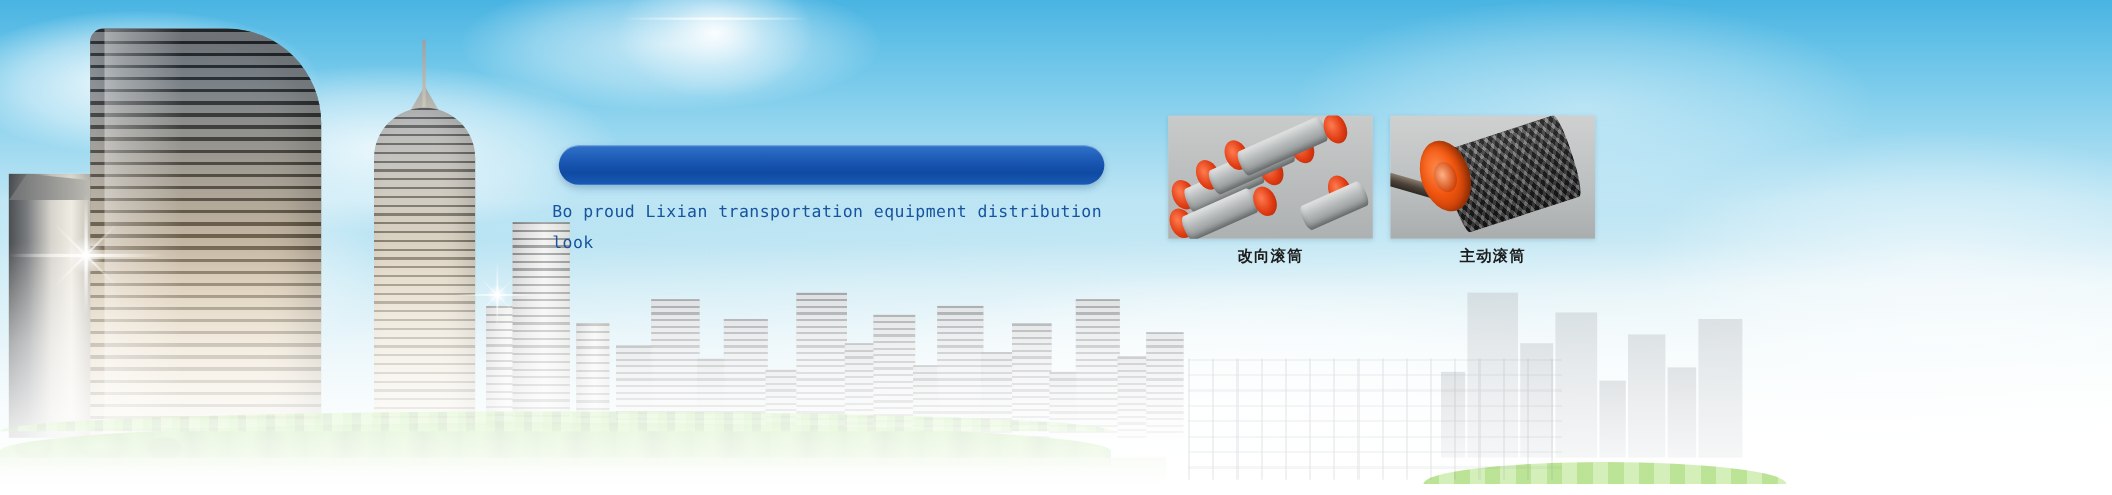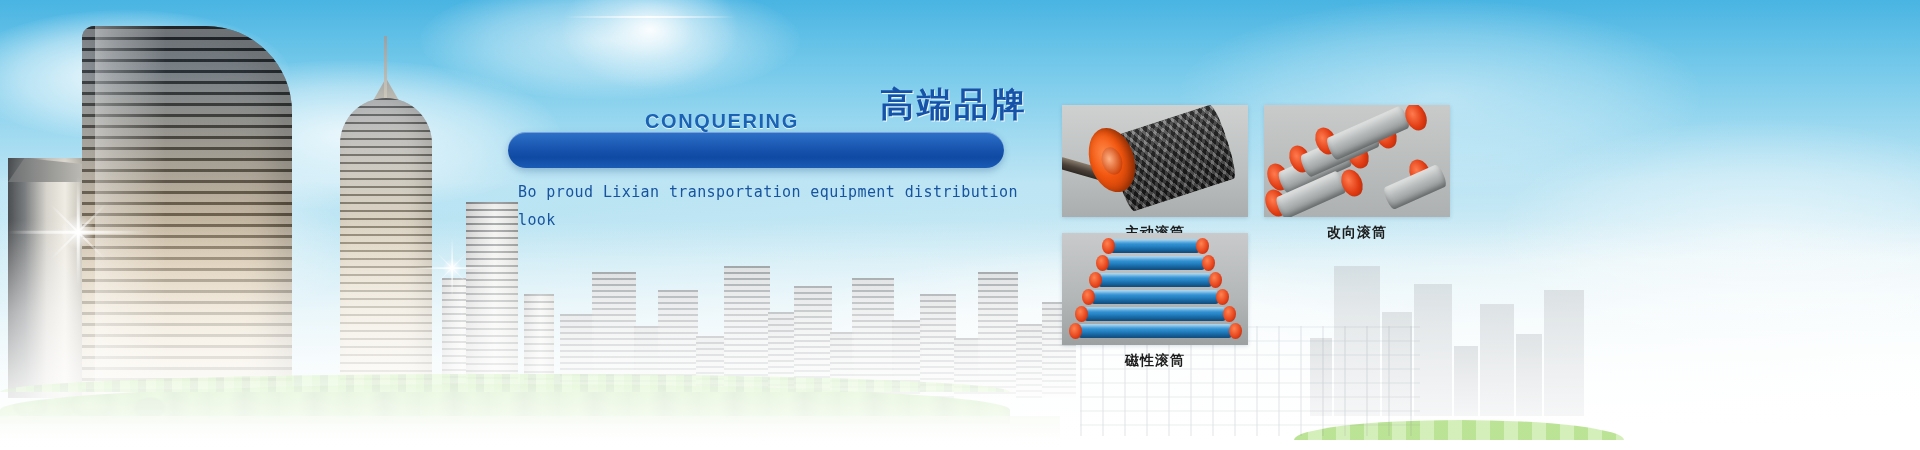--- a/index.html
+++ b/index.html
@@ -198,21 +198,21 @@
   .pill-text {
     position:absolute; left:508px; top:132px; width:496px; height:36px;
     display:flex; align-items:center; justify-content:flex-end; padding-right:14px;
     font-family:"DejaVu Sans", sans-serif;
     font-size:25px; font-weight:bold; letter-spacing:1.5px; color:#ffffff;
     text-shadow:0 1px 2px rgba(0,0,0,.30);
     white-space:nowrap;
   }
 
   .eng {
-    position:absolute; left:518px; top:178px; width:520px;
+    position:absolute; left:502px; top:178px; width:520px;
     font-family:"DejaVu Sans Mono", monospace;
     font-size:15px; line-height:28px; letter-spacing:.4px;
     color:#17539f;
   }
 
   .slogan {
     position:absolute; left:575px; top:240px;
     font-family:"DejaVu Sans", sans-serif;
     font-size:30px; letter-spacing:9px; font-weight:500;
     color:#2176c4;
@@ -423,90 +423,64 @@
     <div class="g" style="left:82px;  width:30px; height:104px;"></div>
     <div class="g" style="left:114px; width:38px; height:132px;"></div>
     <div class="g" style="left:154px; width:24px; height:70px;"></div>
     <div class="g" style="left:180px; width:34px; height:112px;"></div>
     <div class="g" style="left:216px; width:26px; height:82px;"></div>
     <div class="g" style="left:244px; width:40px; height:126px;"></div>
   </div>
   <div class="ghost-green"></div>
   <div class="blueprint"></div>
 
-  <div class="kicker">CONQUERING</div>
-
-  <div class="brand-cn">高端品牌</div>
+
 
   <div class="pill"></div>
 
   <div class="eng">
     <div>Bo proud Lixian transportation equipment distribution look</div>
   </div>
 
 
   <div class="grid">
+
+    <div class="cell">
+      <div class="thumb t2">
+        <div class="row">
+          <div class="flange" style="left:4px;   top:58px;"></div>
+          <div class="drum" style="left:14px;  top:52px; width:74px;"></div>
+          <div class="flange" style="left:84px;  top:36px;"></div>
+
+          <div class="flange" style="left:26px;  top:40px;"></div>
+          <div class="drum" style="left:36px;  top:34px; width:80px;"></div>
+          <div class="flange" style="left:112px; top:16px;"></div>
+
+          <div class="flange" style="left:52px;  top:22px;"></div>
+          <div class="drum" style="left:62px;  top:16px; width:84px;"></div>
+          <div class="flange" style="left:142px; top:-2px;"></div>
+
+          <div class="flange" style="left:2px;   top:84px;"></div>
+          <div class="drum" style="left:12px;  top:78px; width:70px;"></div>
+          <div class="flange" style="left:78px;  top:64px;"></div>
+
+          <div class="flange" style="left:146px; top:54px;"></div>
+          <div class="drum" style="left:120px; top:70px; width:62px;"></div>
+        </div>
+      </div>
+      <div class="cap">改向滚筒</div>
+    </div>
 
     <div class="cell">
       <div class="thumb t1">
         <div class="shaft"></div>
         <div class="drum"></div>
         <div class="face"></div>
         <div class="hub"></div>
       </div>
       <div class="cap">主动滚筒</div>
     </div>
 
-    <div class="cell">
-      <div class="thumb t2">
-        <div class="row">
-          <div class="flange" style="left:4px;   top:58px;"></div>
-          <div class="drum" style="left:14px;  top:52px; width:74px;"></div>
-          <div class="flange" style="left:84px;  top:36px;"></div>
-
-          <div class="flange" style="left:26px;  top:40px;"></div>
-          <div class="drum" style="left:36px;  top:34px; width:80px;"></div>
-          <div class="flange" style="left:112px; top:16px;"></div>
-
-          <div class="flange" style="left:52px;  top:22px;"></div>
-          <div class="drum" style="left:62px;  top:16px; width:84px;"></div>
-          <div class="flange" style="left:142px; top:-2px;"></div>
-
-          <div class="flange" style="left:2px;   top:84px;"></div>
-          <div class="drum" style="left:12px;  top:78px; width:70px;"></div>
-          <div class="flange" style="left:78px;  top:64px;"></div>
-
-          <div class="flange" style="left:146px; top:54px;"></div>
-          <div class="drum" style="left:120px; top:70px; width:62px;"></div>
-        </div>
-      </div>
-      <div class="cap">改向滚筒</div>
-    </div>
-
-
-    <div class="cell">
-      <div class="thumb t4">
-        <div class="bar" style="top:6px;  width:92px;"></div>
-        <div class="bar" style="top:23px; width:102px;"></div>
-        <div class="bar" style="top:40px; width:116px;"></div>
-        <div class="bar" style="top:57px; width:130px;"></div>
-        <div class="bar" style="top:74px; width:144px;"></div>
-        <div class="bar" style="top:91px; width:156px;"></div>
-
-        <div class="cl" style="left:40px;  top:5px;"></div>
-        <div class="cl" style="left:134px; top:5px;"></div>
-        <div class="cl" style="left:34px;  top:22px;"></div>
-        <div class="cl" style="left:140px; top:22px;"></div>
-        <div class="cl" style="left:27px;  top:39px;"></div>
-        <div class="cl" style="left:147px; top:39px;"></div>
-        <div class="cl" style="left:20px;  top:56px;"></div>
-        <div class="cl" style="left:154px; top:56px;"></div>
-        <div class="cl" style="left:13px;  top:73px;"></div>
-        <div class="cl" style="left:161px; top:73px;"></div>
-        <div class="cl" style="left:7px;   top:90px;"></div>
-        <div class="cl" style="left:167px; top:90px;"></div>
-      </div>
-      <div class="cap">磁性滚筒</div>
-    </div>
+
 
   </div>
 
 </div>
 
 </body></html>

